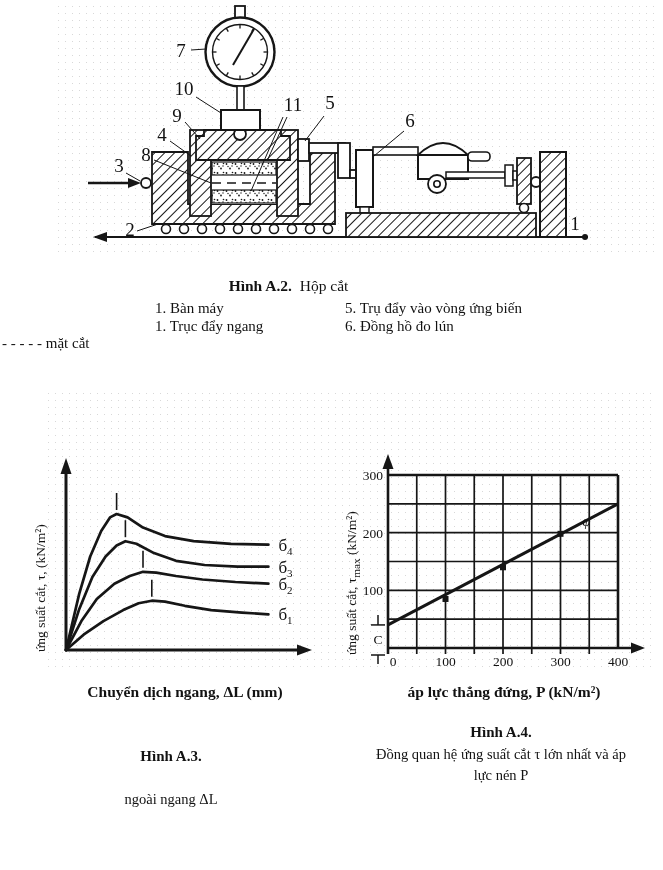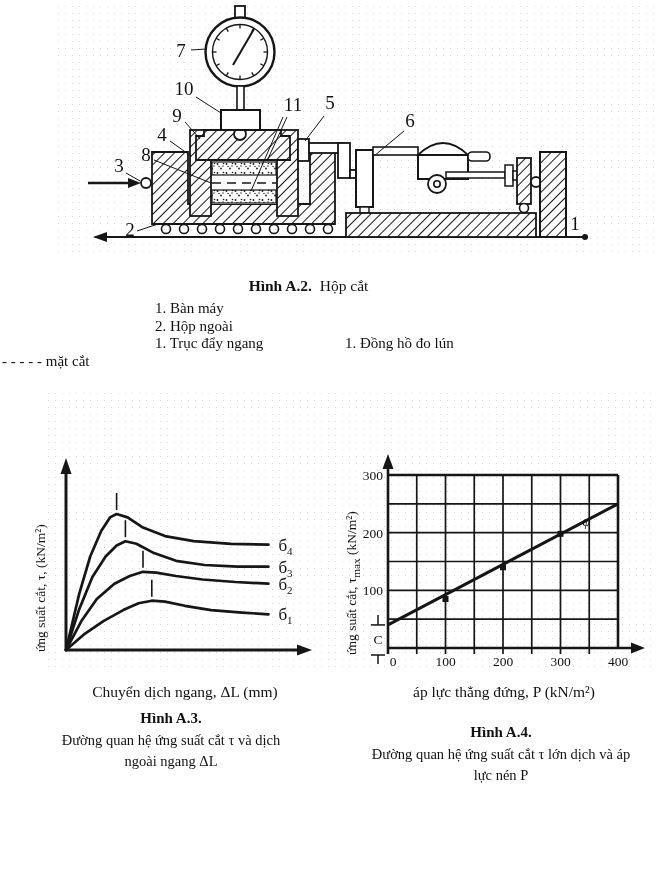--- a/index.html
+++ b/index.html
@@ -3,29 +3,29 @@
 <meta charset="utf-8">
 <style>
   html,body{margin:0;padding:0;background:#ffffff;}
   .page{position:relative;width:663px;height:870px;background:#ffffff;overflow:hidden;
         font-family:"Liberation Serif","DejaVu Serif",serif;color:#121212;}
   .dotted{position:absolute;background-image:radial-gradient(circle,#d8d8d8 0.8px,transparent 1px);
           background-size:7px 7px;}
   svg{position:absolute;overflow:visible;}
   svg text{font-family:"Liberation Serif","DejaVu Serif",serif;fill:#121212;}
   .plabel{font-size:19px;text-anchor:middle;}
-  .cap-a2{position:absolute;top:277px;left:0;width:577px;text-align:center;font-size:15.5px;padding-left:20px;}
+  .cap-a2{position:absolute;top:277px;left:0;width:577px;text-align:center;font-size:15.5px;}
   .cap-a2 .b{font-weight:bold;}
   .legend{position:absolute;top:300px;left:0;width:663px;font-size:15px;}
   .legend .row{display:flex;line-height:17.6px;}
   .legend .cl{margin-left:155px;width:188px;}
   .legend .cr{margin-left:2px;}
   .vlabel{position:absolute;transform:rotate(-90deg);transform-origin:left top;
           white-space:nowrap;font-size:13.5px;}
-  .xlabel{position:absolute;text-align:center;font-weight:normal;font-size:15.5px;}
+  .xlabel{position:absolute;text-align:center;font-weight:bold;font-size:15.5px;}
   .figcap{position:absolute;text-align:center;font-size:14.5px;line-height:21px;}
   .figcap .t{font-weight:bold;font-size:15px;display:block;margin-bottom:1px;}
 </style>
 </head>
 <body>
 
 <div class="page">
 
   <div class="dotted" style="left:55px;top:3px;width:605px;height:252px;"></div>
   <div class="dotted" style="left:45px;top:390px;width:612px;height:282px;"></div>
@@ -163,27 +163,27 @@
     <text class="plabel" x="293" y="111">11</text>
   </svg>
 
   <div class="cap-a2">
     <span class="b">Hình A.2.</span>&nbsp;
     <span>Hộp cắt</span>
   </div>
   <div class="legend">
     <div class="row">
         <span class="cl">1. Bàn máy</span>
-      </div>
-    <div class="row">
-        <span class="cl">2. Hộp ngoài</span>
+        <span class="cr">5. Trụ đẩy vào vòng ứng biến</span>
+      </div>
+    <div class="row">
       </div>
     <div class="row">
         <span class="cl">1. Trục đẩy ngang</span>
-        <span class="cr">1. Đồng hồ đo lún</span>
+        <span class="cr">6. Đồng hồ đo lún</span>
       </div>
     <div class="row">
         <span class="cr">- - - - -  mặt cắt</span>
       </div>
   </div>
 
   <div class="vlabel" style="left:33px;top:652px;">ứng suất cắt, τ, (kN/m²)</div>
   <svg id="svgA3" style="left:50px;top:452px;" width="272" height="222" viewBox="0 0 272 222">
       <line x1="16" y1="198" x2="16" y2="16" stroke="#161616" stroke-width="3"></line>
       <polygon points="16,6 10.5,22 21.5,22" fill="#161616"></polygon>
@@ -240,24 +240,24 @@
       <rect x="205.5" y="82.82" width="6" height="6" fill="#161616"></rect>
       <text x="234.375" y="77.74666666666667" text-anchor="middle" font-size="15" font-style="italic">φ</text>
       <line x1="19" y1="176.93333333333334" x2="33" y2="176.93333333333334" stroke="#161616" stroke-width="1.5"></line>
       <line x1="26" y1="166.93333333333334" x2="26" y2="176.93333333333334" stroke="#161616" stroke-width="1.5"></line>
       <text x="26" y="196.46666666666667" text-anchor="middle" font-size="13.5">C</text>
       <line x1="19" y1="207" x2="33" y2="207" stroke="#161616" stroke-width="1.5"></line>
       <line x1="26" y1="207" x2="26" y2="216" stroke="#161616" stroke-width="1.5"></line>
     </svg>
   <div class="xlabel" style="left:368px;top:683px;width:272px;">áp lực thẳng đứng, P (kN/m²)</div>
 
-  <div class="figcap" style="left:35px;top:708px;width:272px;">
+  <div class="figcap" style="left:35px;top:746px;width:272px;">
     <span class="t">Hình A.3.</span>
-    <span>Đường quan hệ ứng suất cắt τ và dịch</span><br>
+    <br>
     <span>ngoài ngang ΔL</span>
   </div>
   <div class="figcap" style="left:342px;top:722px;width:318px;">
     <span class="t">Hình A.4.</span>
-    <span>Đường quan hệ ứng suất cắt τ lớn dịch và áp</span><br>
+    <span>Đồng quan hệ ứng suất cắt τ lớn nhất và áp</span><br>
     <span>lực nén P</span>
   </div>
 
 </div>
 
 </body></html>

